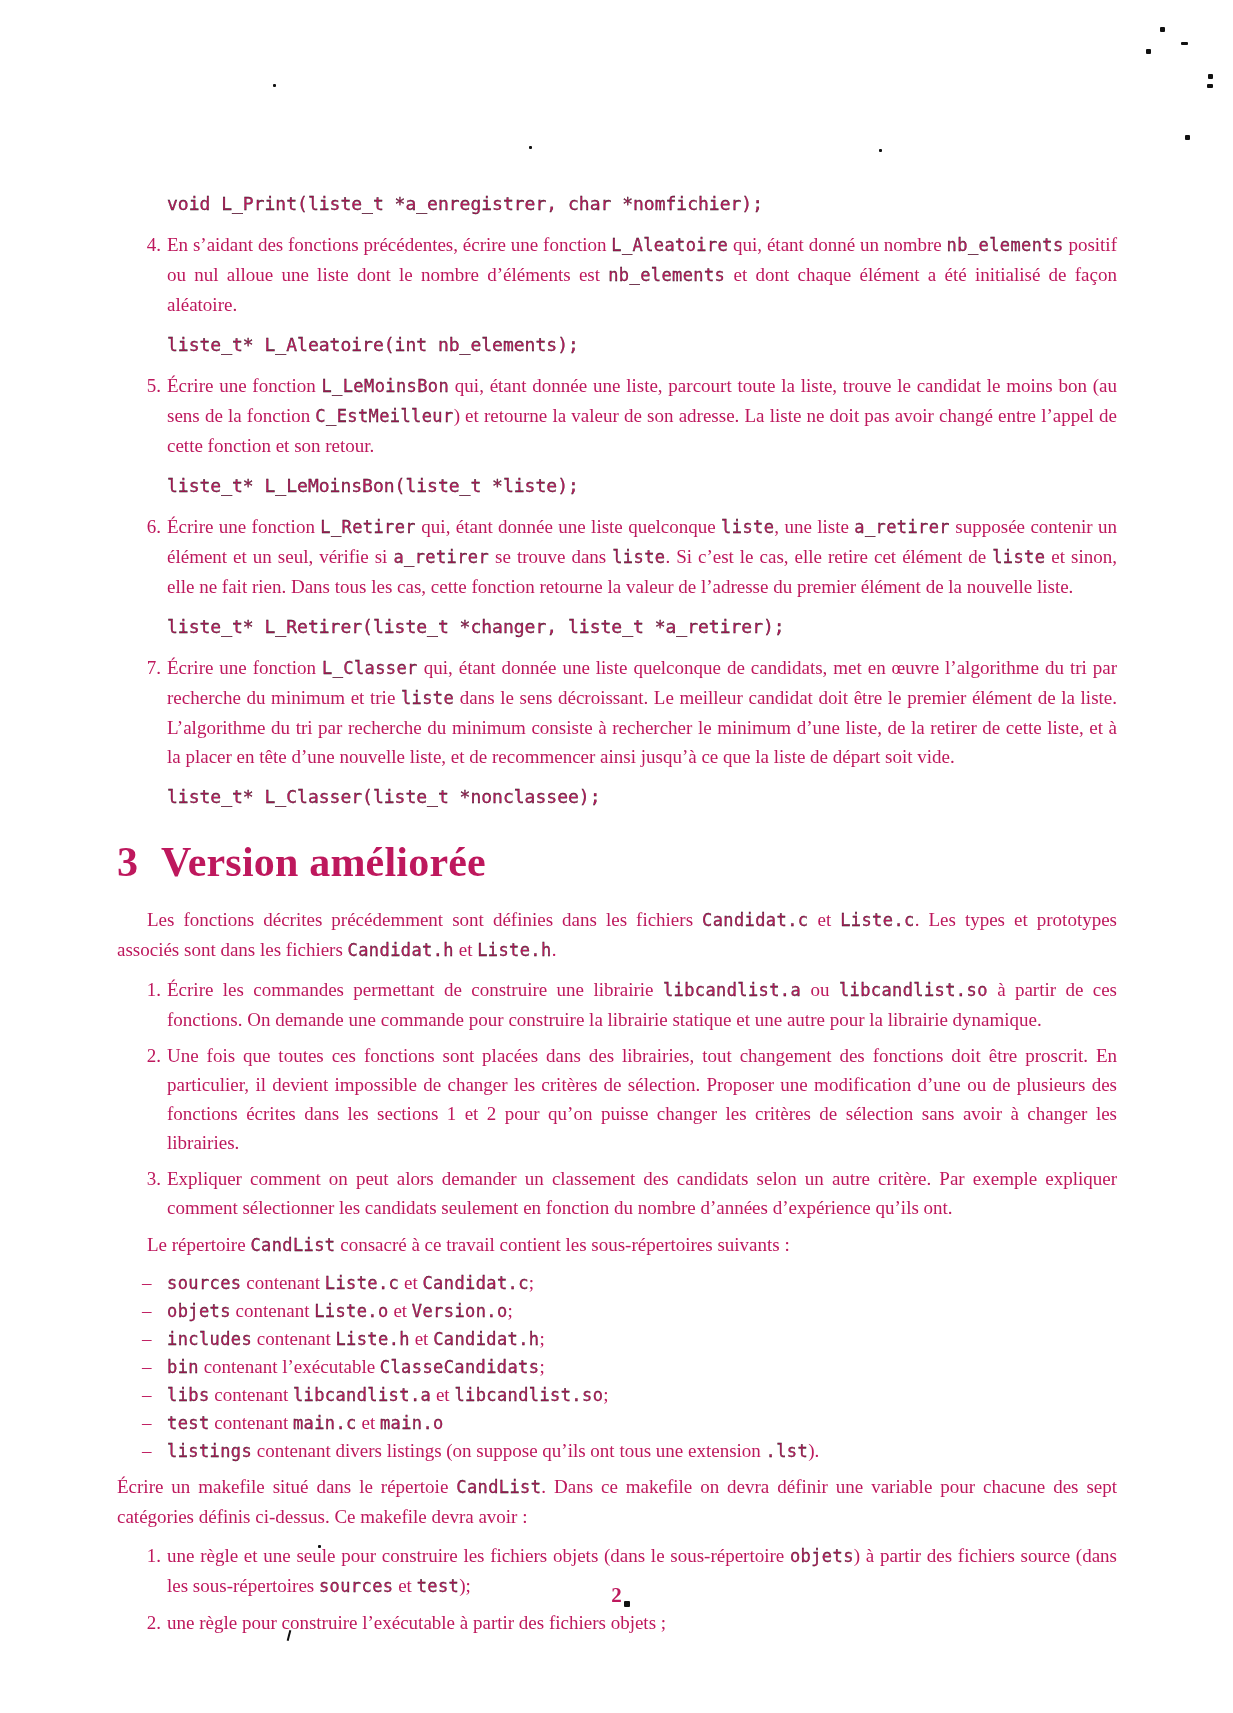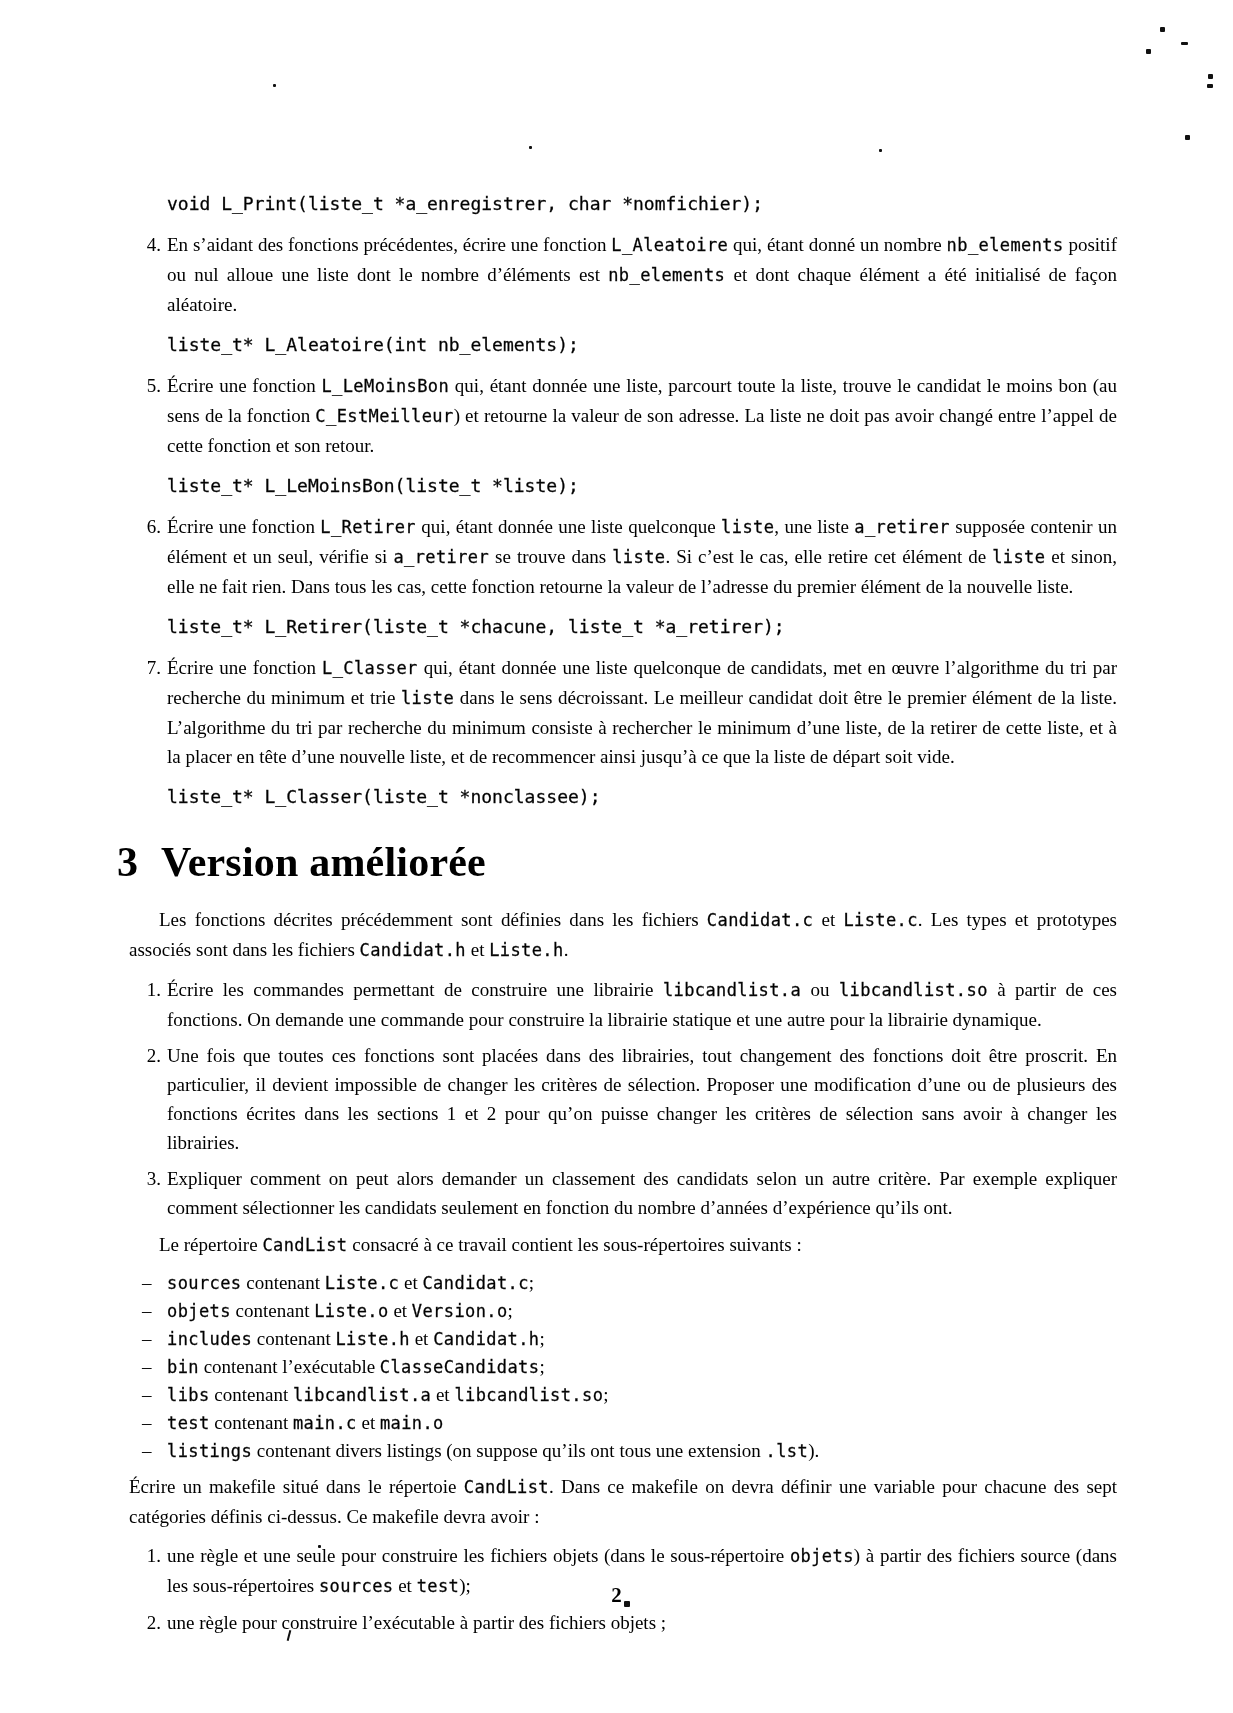--- a/index.html
+++ b/index.html
@@ -1,29 +1,29 @@
 <!DOCTYPE html>
 <html><head>
 <meta charset="utf-8">
 <style>
   html,body{margin:0;padding:0;background:#e8e8e8;}
   .page{
     position:relative;
     width:1233px;height:1713px;
     background:#ffffff;
     font-family:"Liberation Serif", serif;
-    color:#000000;
+    color:#be185d;
     overflow:hidden;
     margin:0 auto;
   }
   .content{
     position:absolute;left:117px;top:178px;width:1000px;
   }
   .para{
-    margin:8px 0 10px 12px;
+    margin:8px 0 10px 0;
     font-size:19px;line-height:29px;
     text-align:justify;
   }
   .para.indent{text-indent:30px;}
   .codeline{
     font-family:"DejaVu Sans Mono","Liberation Mono",monospace;
     font-size:18px;line-height:24px;
     margin:14px 0 14px 50px;
     white-space:pre;
     font-weight:500;
@@ -76,21 +76,21 @@
       <div class="codeline">liste_t* L_Aleatoire(int nb_elements);</div>
       <div class="item num">
         <span class="marker">5.</span>
         <div class="item-body">Écrire une fonction <span class="code">L_LeMoinsBon</span> qui, étant donnée une liste, parcourt toute la liste, trouve le candidat le moins bon (au sens de la fonction <span class="code">C_EstMeilleur</span>) et retourne la valeur de son adresse. La liste ne doit pas avoir changé entre l’appel de cette fonction et son retour.</div>
       </div>
       <div class="codeline">liste_t* L_LeMoinsBon(liste_t *liste);</div>
       <div class="item num">
         <span class="marker">6.</span>
         <div class="item-body">Écrire une fonction <span class="code">L_Retirer</span> qui, étant donnée une liste quelconque <span class="code">liste</span>, une liste <span class="code">a_retirer</span> supposée contenir un élément et un seul, vérifie si <span class="code">a_retirer</span> se trouve dans <span class="code">liste</span>. Si c’est le cas, elle retire cet élément de <span class="code">liste</span> et sinon, elle ne fait rien. Dans tous les cas, cette fonction retourne la valeur de l’adresse du premier élément de la nouvelle liste.</div>
       </div>
-      <div class="codeline">liste_t* L_Retirer(liste_t *chacune, liste_t *a_retirer);</div>
+      <div class="codeline">liste_t* L_Retirer(liste_t *changer, liste_t *a_retirer);</div>
       <div class="item num">
         <span class="marker">7.</span>
         <div class="item-body">Écrire une fonction <span class="code">L_Classer</span> qui, étant donnée une liste quelconque de candidats, met en œuvre l’algorithme du tri par recherche du minimum et trie <span class="code">liste</span> dans le sens décroissant. Le meilleur candidat doit être le premier élément de la liste. L’algorithme du tri par recherche du minimum consiste à rechercher le minimum d’une liste, de la retirer de cette liste, et à la placer en tête d’une nouvelle liste, et de recommencer ainsi jusqu’à ce que la liste de départ soit vide.</div>
       </div>
       <div class="codeline">liste_t* L_Classer(liste_t *nonclassee);</div>
       <div class="heading"><span class="h-num">3</span><span>Version améliorée</span></div>
       <p class="para indent">Les fonctions décrites précédemment sont définies dans les fichiers <span class="code">Candidat.c</span> et <span class="code">Liste.c</span>. Les types et prototypes associés sont dans les fichiers <span class="code">Candidat.h</span> et <span class="code">Liste.h</span>.</p>
       <div class="item num">
         <span class="marker">1.</span>
         <div class="item-body">Écrire les commandes permettant de construire une librairie <span class="code">libcandlist.a</span> ou <span class="code">libcandlist.so</span> à partir de ces fonctions. On demande une commande pour construire la librairie statique et une autre pour la librairie dynamique.</div>

